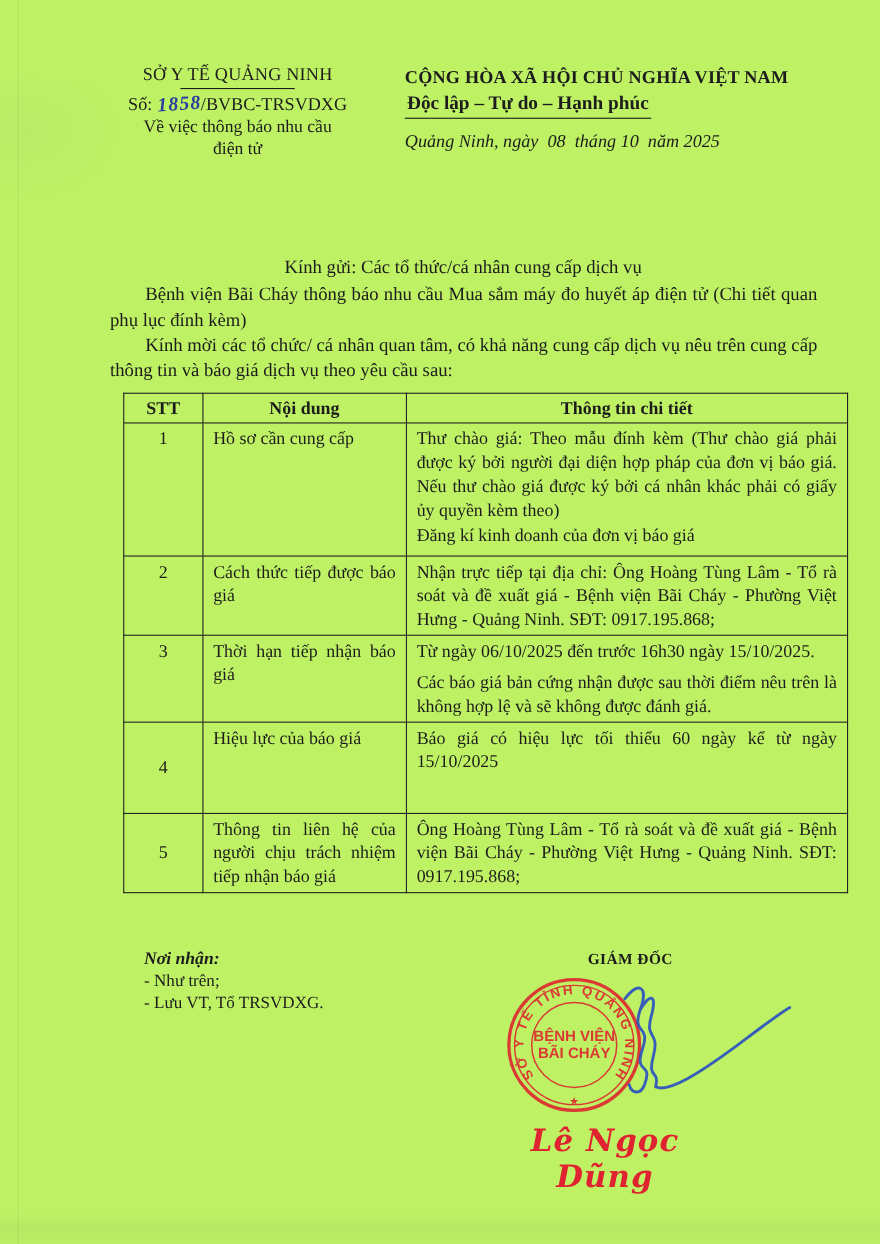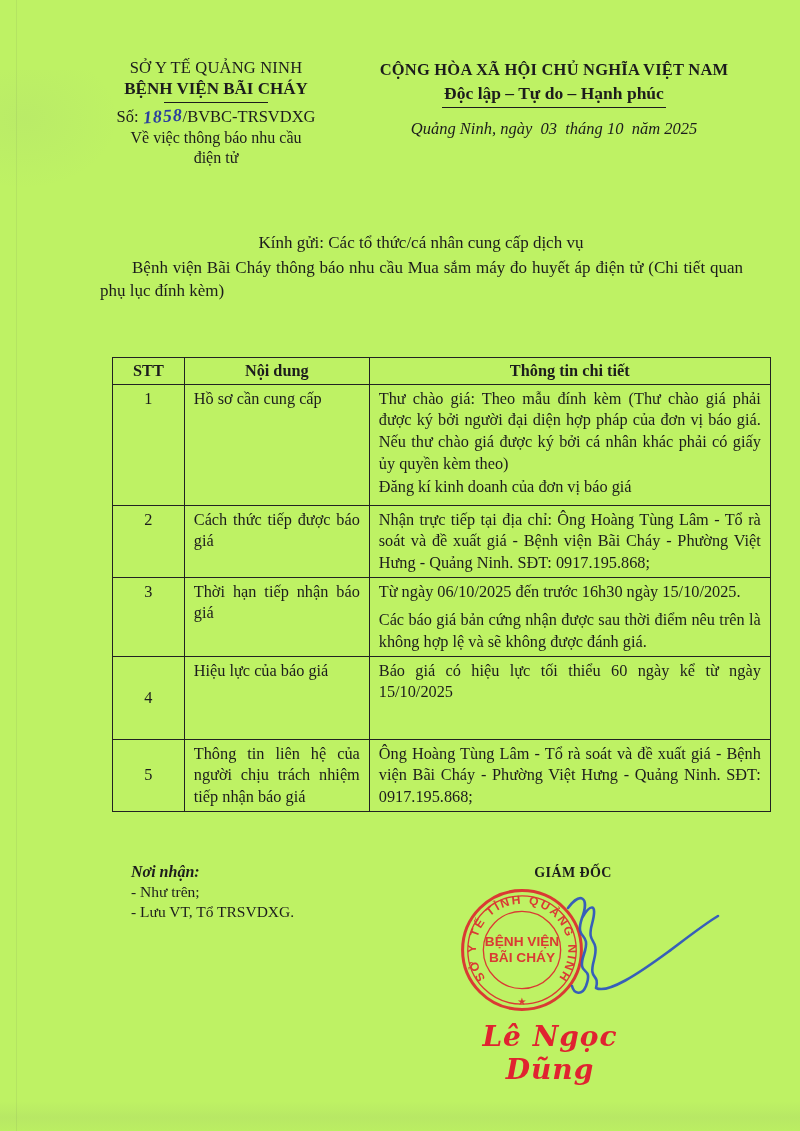--- a/index.html
+++ b/index.html
@@ -24,21 +24,21 @@
 
   
   .hdr-left{position:absolute;left:104px;top:58px;width:224px;text-align:center;line-height:1.22;}
   .hdr-left .org1{font-size:16.5px;letter-spacing:.2px;}
   .hdr-left .org2{font-size:17px;font-weight:bold;margin-top:1px;}
   .hdr-left .org2-underline{display:block;width:104px;height:0;border-bottom:1.4px solid #1c1c1c;margin:2px auto 3px auto;}
   .hdr-left .so-line{font-size:16.5px;}
   .hand-number{font-style:italic;color:#2b3f9e;font-size:18px;display:inline-block;transform:rotate(-4deg);letter-spacing:1px;font-weight:bold;}
   .hdr-left .subject{font-size:16px;line-height:1.24;}
 
-  .hdr-right{position:absolute;left:368px;top:60px;width:372px;text-align:center;line-height:1.25;}
+  .hdr-right{position:absolute;left:368px;top:60px;width:372px;line-height:1.25;}
   .hdr-right .motto1{font-size:16.5px;font-weight:bold;letter-spacing:.2px;}
   .hdr-right .motto2{display:inline-block;font-size:17.5px;font-weight:bold;border-bottom:1.6px solid #1c1c1c;padding:0 2px 2px 2px;margin-top:2px;}
   .hdr-right .dateline{font-size:16.5px;font-style:italic;margin-top:11px;white-space:pre;}
 
   
   .addressee{position:absolute;left:100px;top:233px;width:642px;text-align:center;font-size:17px;}
   .bodytext{position:absolute;left:100px;top:256px;width:643px;font-size:17px;line-height:1.36;text-align:justify;}
   .bodytext p{margin:0;text-indent:32px;}
 
   
@@ -70,38 +70,38 @@
     font-family:"DejaVu Serif","Liberation Serif",serif;letter-spacing:1px;}
 </style>
 </head>
 <body>
 
 <div class="page">
   <div class="scan-smudge"></div>
 
   <div class="hdr-left">
     <div class="org1">SỞ Y TẾ QUẢNG NINH</div>
-    <div class="org2">BỆNH VIỆN BÃI CHÁY</div>
     <span class="org2-underline"></span>
     <div class="so-line"><span>Số:</span> <span class="hand-number">1858</span><span>/BVBC-TRSVDXG</span></div>
     <div class="subject">
       <div>Về việc thông báo nhu cầu</div>
       <div>điện tử</div>
     </div>
   </div>
 
   <div class="hdr-right">
     <div class="motto1">CỘNG HÒA XÃ HỘI CHỦ NGHĨA VIỆT NAM</div>
     <div><span class="motto2">Độc lập – Tự do – Hạnh phúc</span></div>
-    <div class="dateline">Quảng Ninh, ngày  03  tháng 10  năm 2025</div>
+    <div class="dateline">Quảng Ninh, ngày  08  tháng 10  năm 2025</div>
   </div>
 
   <div class="addressee">Kính gửi: Các tổ thức/cá nhân cung cấp dịch vụ</div>
   <div class="bodytext">
     <p>Bệnh viện Bãi Cháy thông báo nhu cầu Mua sắm máy đo huyết áp điện tử (Chi tiết quan phụ lục đính kèm)</p>
+    <p>Kính mời các tổ chức/ cá nhân quan tâm, có khả năng cung cấp dịch vụ nêu trên cung cấp thông tin và báo giá dịch vụ theo yêu cầu sau:</p>
   </div>
 
   <table class="quote">
     <colgroup>
         <col class="c-stt">
         <col class="c-nd">
         <col class="c-ct">
       </colgroup>
     <thead>
       <tr>

